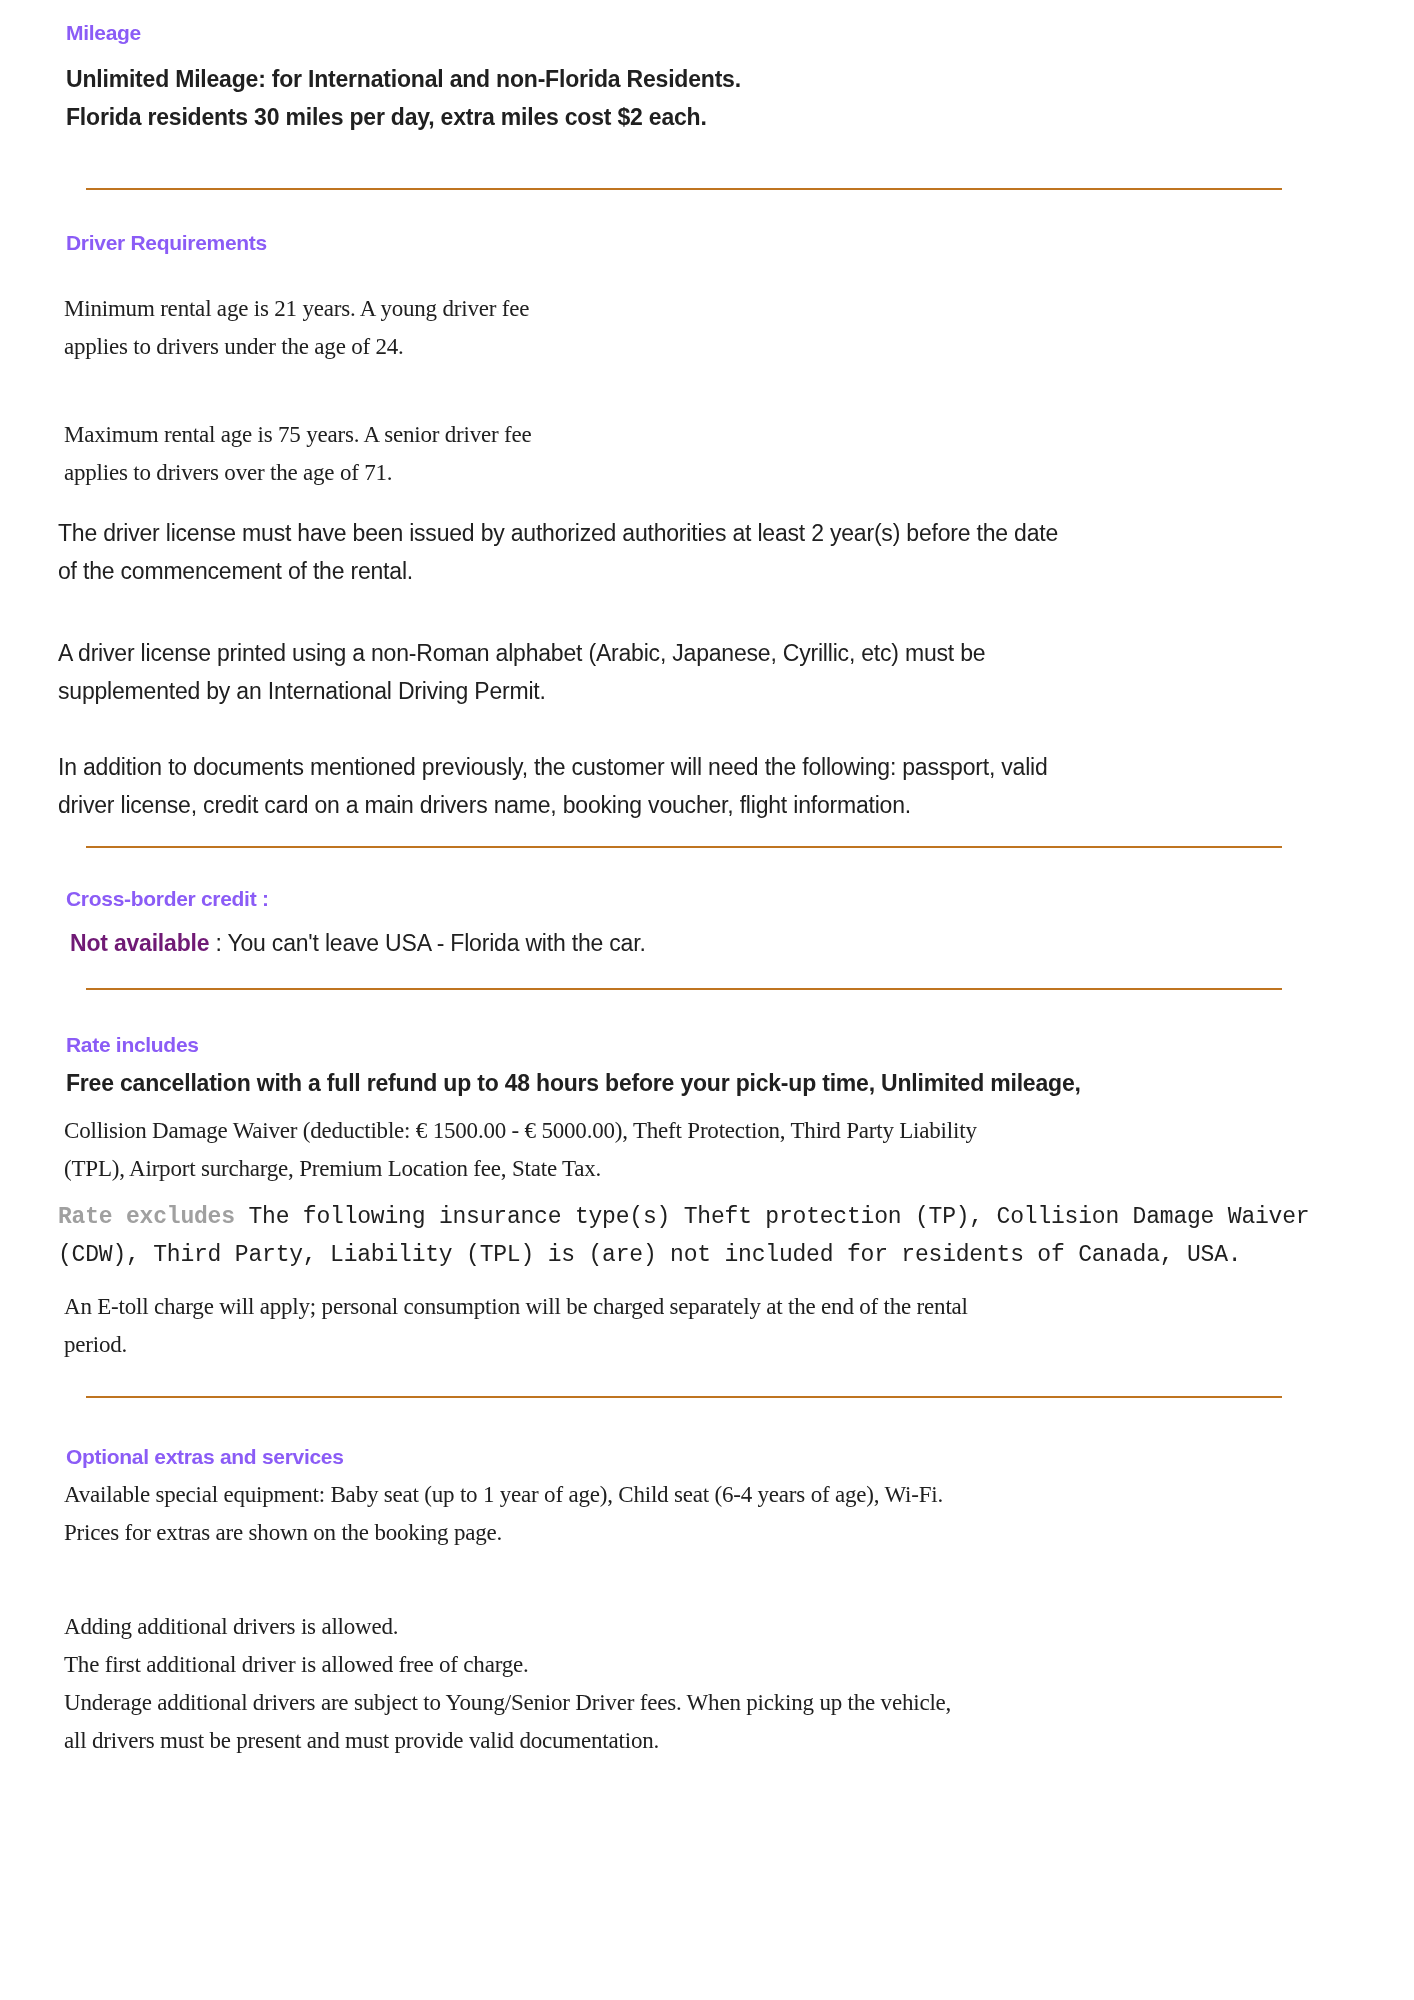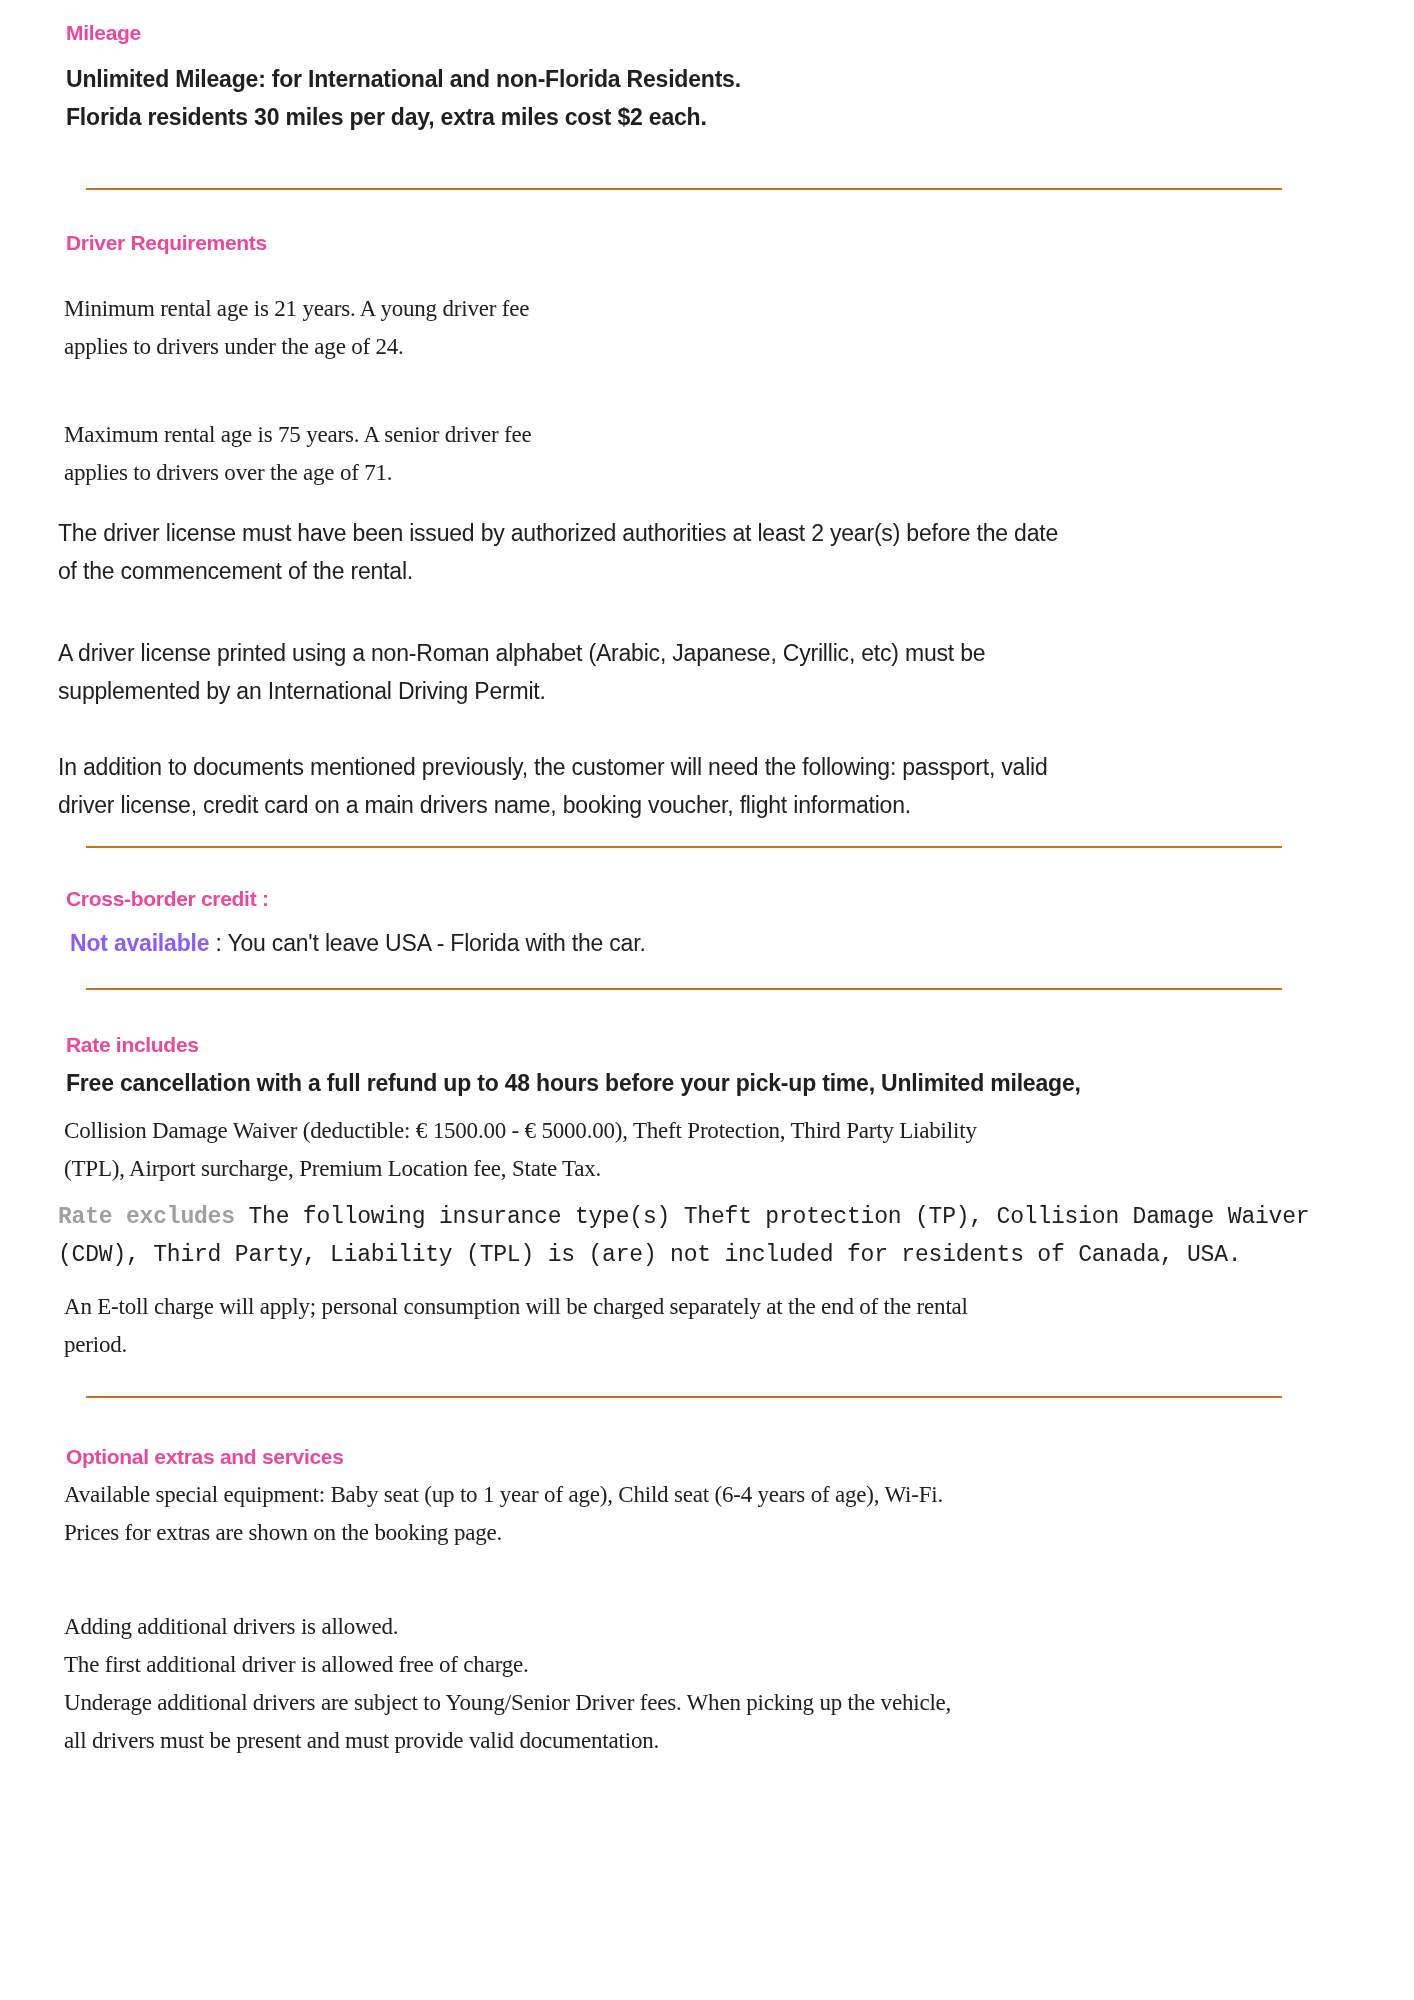--- a/index.html
+++ b/index.html
@@ -14,37 +14,37 @@
     color: #202020;
     letter-spacing: -0.2px;
     box-sizing: border-box;
   }
   .content { padding: 14px 120px 0 58px; }
   .line { display: block; white-space: nowrap; }
   .section-heading {
     margin: 0;
     font-size: 21px;
     font-weight: bold;
-    color: #ec4899;
+    color: #8b5cf6;
     letter-spacing: -0.3px;
     padding-left: 8px;
     line-height: 38px;
   }
   .para { margin: 0; }
   .pl8  { padding-left: 8px; font-weight: bold; }
   .pl6  { padding-left: 6px; font-family: Liberation Serif, serif; }
   .pl12 { padding-left: 12px; }
   .divider {
     border: none;
     height: 2px;
     background: #bf7420;
     margin: 0 0 0 28px;
     width: 1196px;
   }
-  .bold-black { font-weight: bold; color: #8b5cf6; }
+  .bold-black { font-weight: bold; color: #701a75; }
   .gray-label { font-weight: bold; color: #a0a0a0; }
 
   
   #mileage-heading   { margin-bottom: 8px; }
   #divider-1         { margin-top: 52px; }
   #dr-heading        { margin-top: 34px; }
   #dr-young          { margin-top: 28px; }
   #dr-senior         { margin-top: 50px; }
   #dr-license        { margin-top: 22px; }
   #dr-idp            { margin-top: 44px; }

